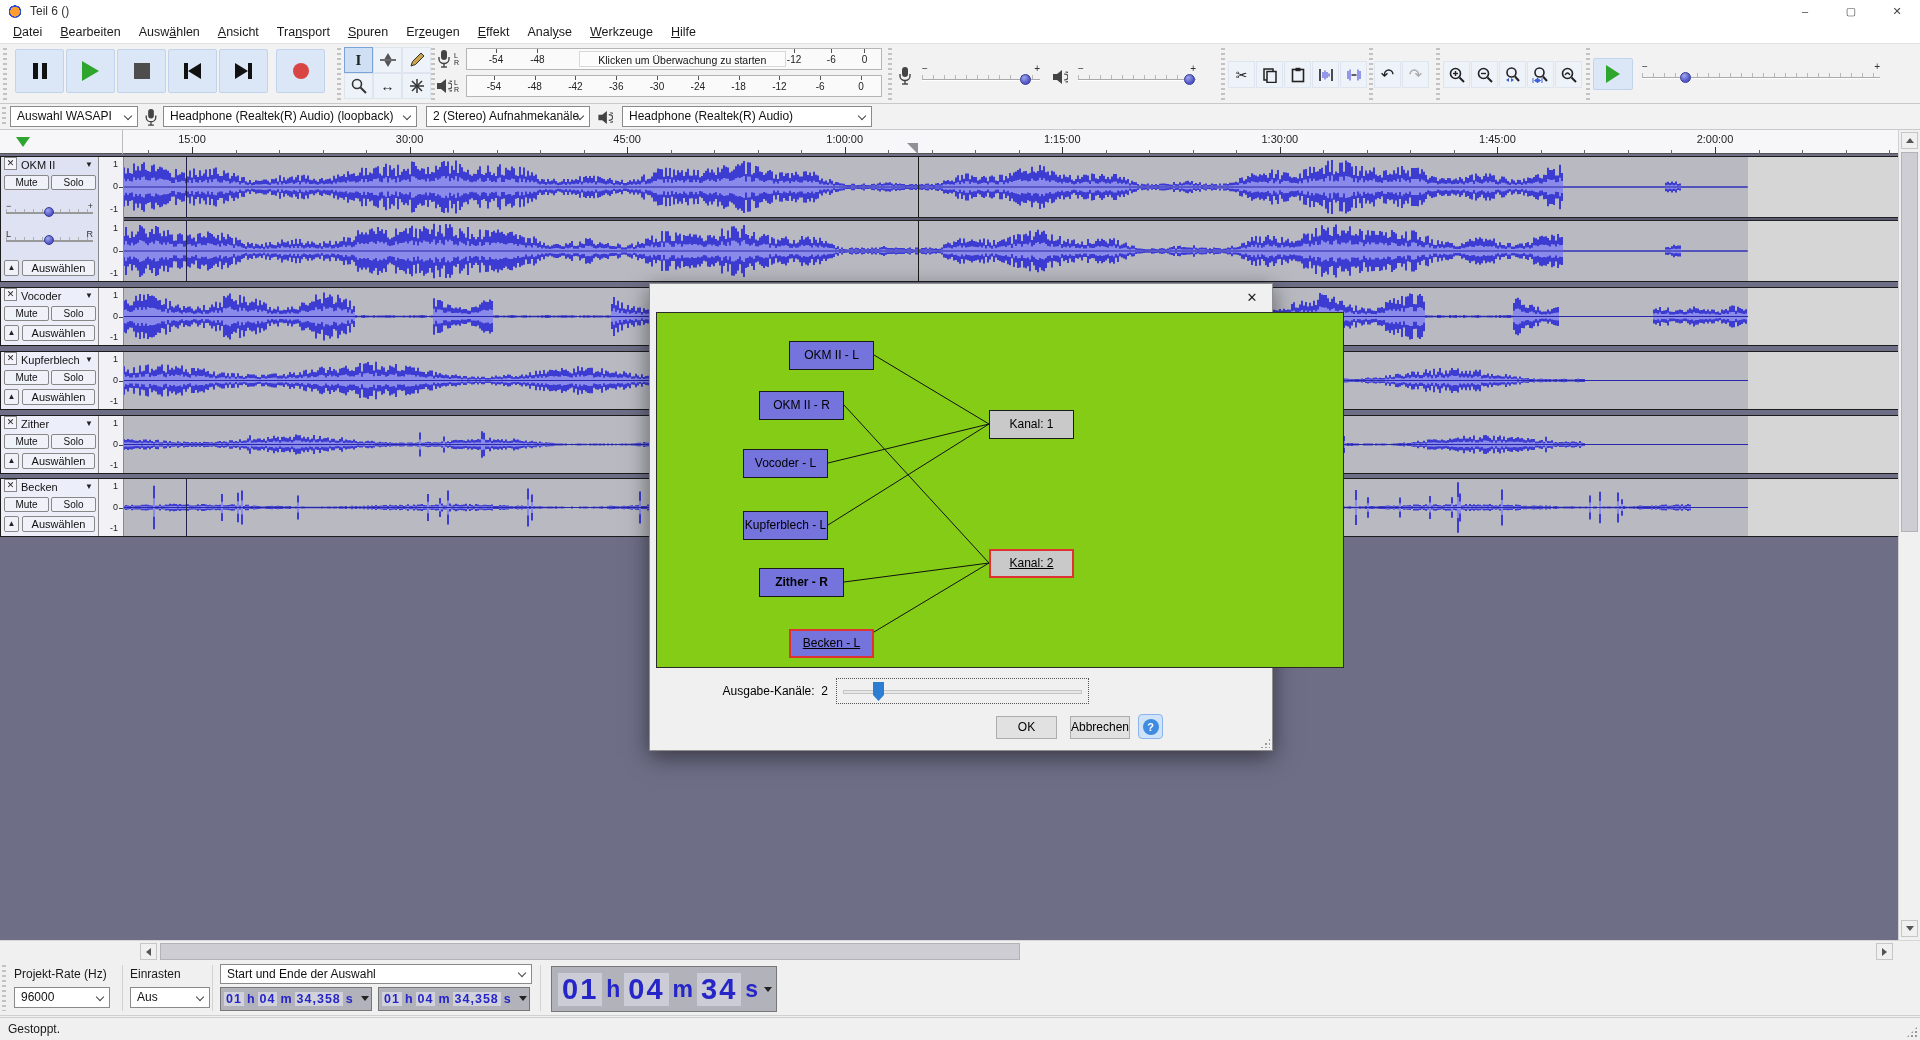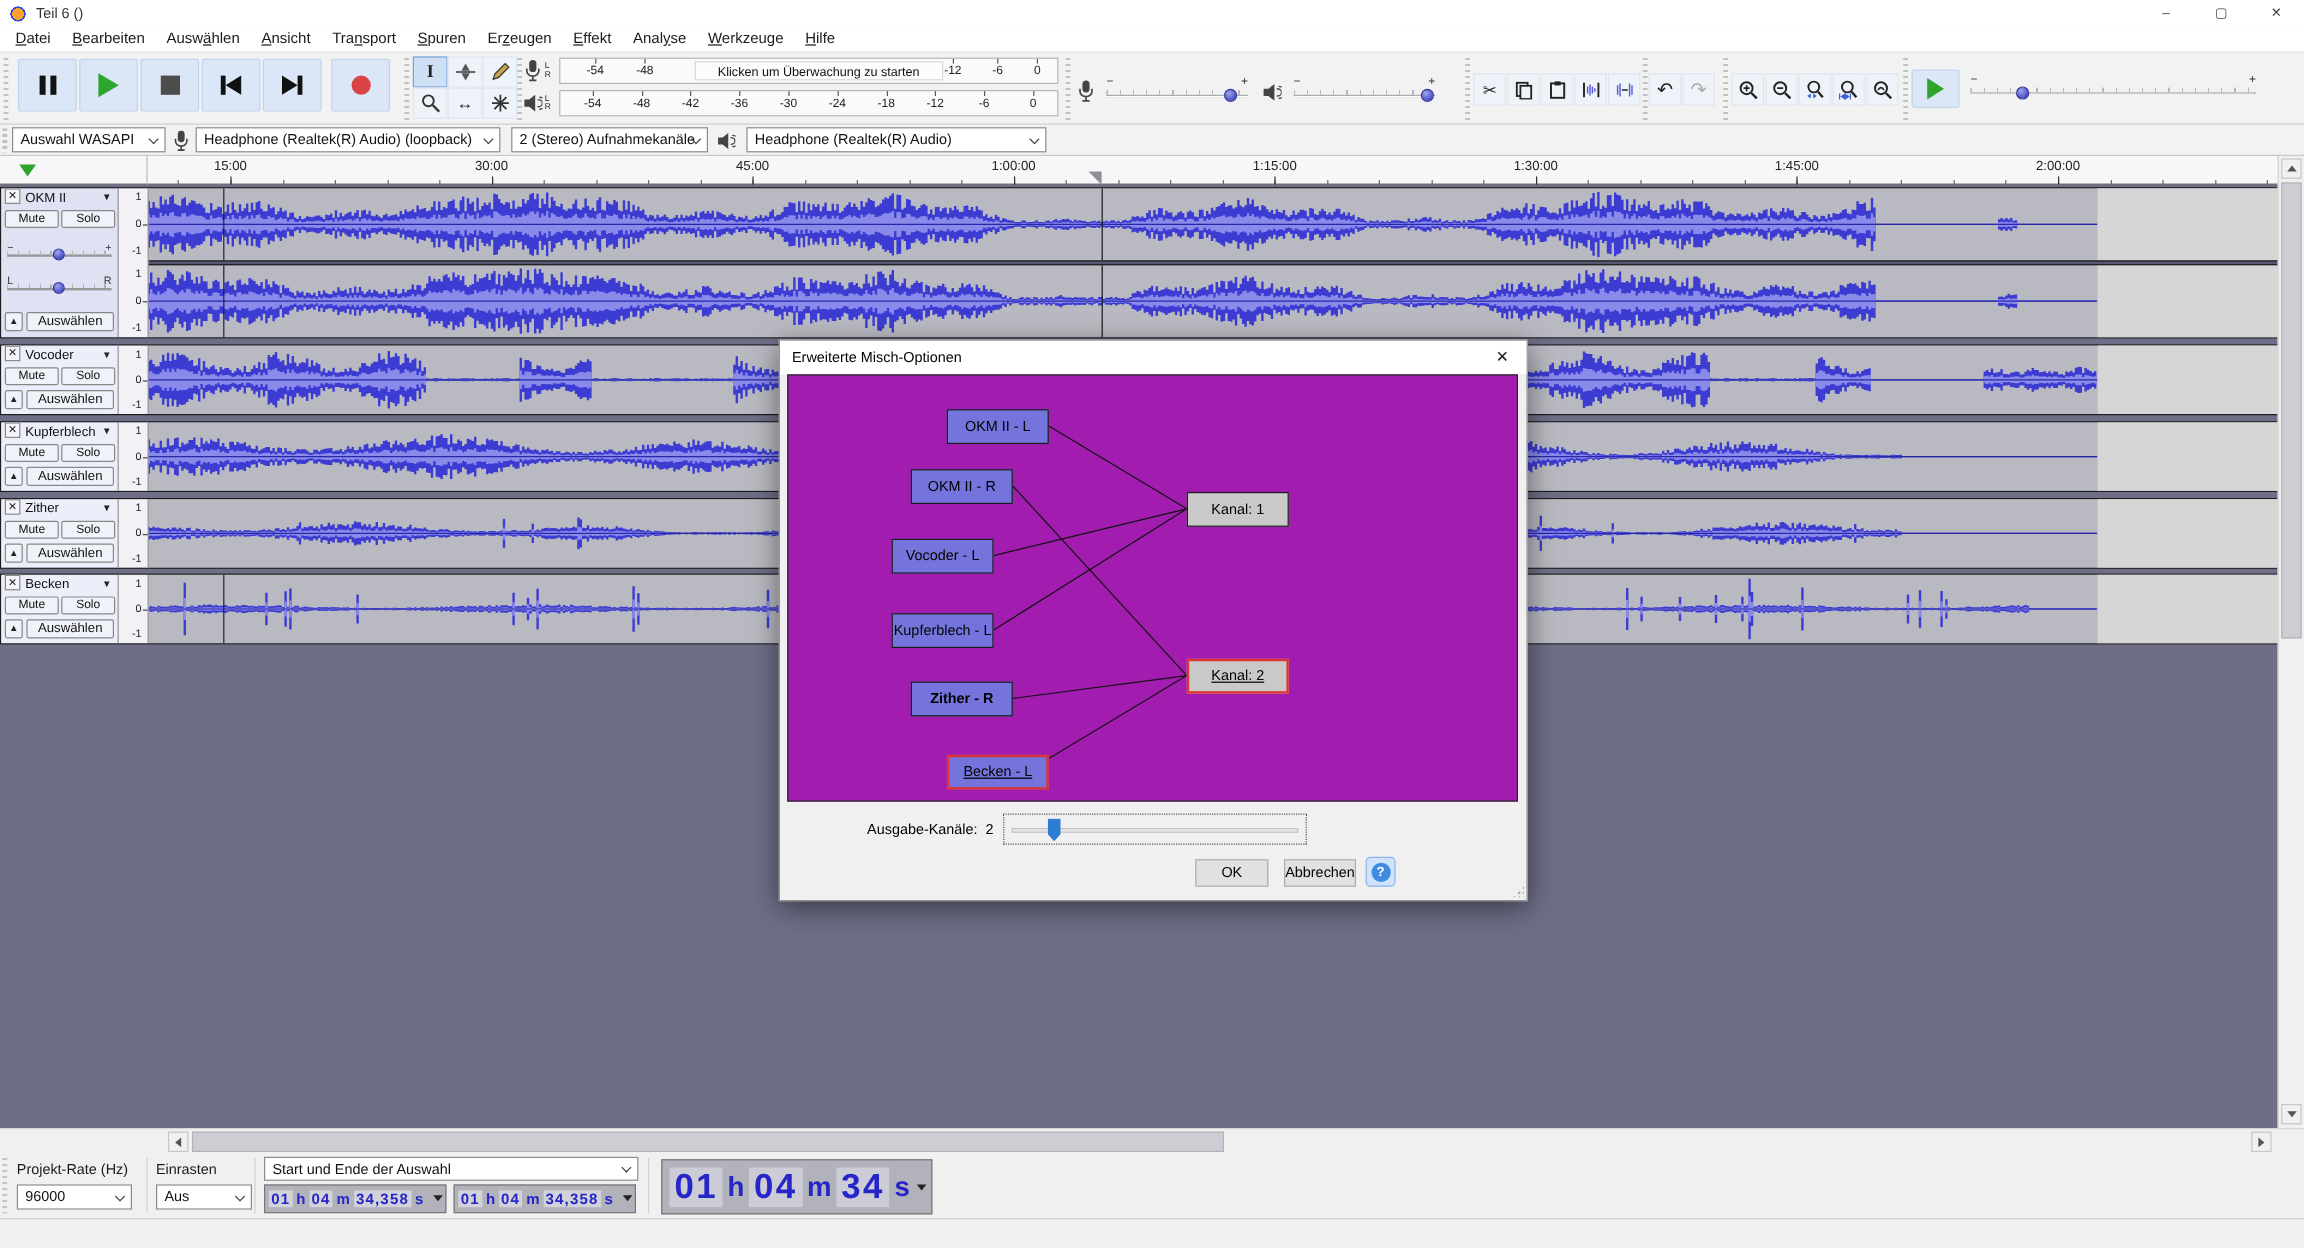--- a/index.html
+++ b/index.html
@@ -154,21 +154,21 @@
     background-image:radial-gradient(#9a9a9a 1.2px,transparent 1.3px);background-size:4px 4px;
     clip-path:polygon(100% 0,100% 100%,0 100%);}
 
   
   #dialog{position:absolute;left:649px;top:283px;width:624px;height:468px;background:#f0f0f0;
     border:1px solid #8f8f8f;box-shadow:0 6px 22px rgba(0,0,0,.5);z-index:50;}
   #dlg-title{position:absolute;left:0;top:0;right:0;height:28px;background:#fff;
     font-size:12px;color:#000;line-height:28px;padding-left:10px;}
   #dlg-close{position:absolute;right:0;top:0;width:40px;height:28px;text-align:center;
     line-height:28px;font-size:13px;color:#222;}
-  #dlg-canvas{position:absolute;left:6px;top:28px;width:609px;height:356px;background:#a21caf;
+  #dlg-canvas{position:absolute;left:6px;top:28px;width:688px;height:356px;background:#84cc16;
     border:1px solid #2a2a2a;}
   #dlg-lines{position:absolute;left:0;top:0;}
   .nbox,.cbox{position:absolute;width:85px;height:29px;border:1px solid #1a1a1a;
     font-size:12px;text-align:center;line-height:27px;color:#000;white-space:nowrap;overflow:hidden;}
   .nbox{background:var(--purple);}
   .cbox{background:var(--chgrey);}
   .hl{border:2px solid var(--hl);line-height:25px;text-decoration:underline;}
   #dlg-outlabel{position:absolute;left:0px;top:400px;width:178px;text-align:right;font-size:12px;color:#000;}
   #dslider{position:absolute;left:186px;top:394px;width:253px;height:26px;border:1px dotted #555;}
   #dslider .dtrk{position:absolute;left:6px;right:6px;top:11px;height:4px;background:#e7e7e7;
@@ -756,23 +756,26 @@
         <span class="tg">01</span>
         <span class="tu">h</span>
         <span class="tg">04</span>
         <span class="tu">m</span>
         <span class="tg">34</span>
         <span class="tu">s</span>
         <div class="tfdd"></div>
       </div>
   </div>
 
+  <div id="statusbar">
+    <span>Gestoppt.</span>
+    <div id="szgrip"></div>
+  </div>
 
   <div id="dialog">
-    <div id="dlg-title">Erweiterte Misch-Optionen</div>
     <div id="dlg-close">✕</div>
     <div id="dlg-canvas">
         <svg width="609" height="354" id="dlg-lines">
           <line x1="217" y1="42" x2="332" y2="111" stroke="#111" stroke-width="1"></line>
           <line x1="187" y1="92" x2="332" y2="250" stroke="#111" stroke-width="1"></line>
           <line x1="171" y1="150" x2="332" y2="111" stroke="#111" stroke-width="1"></line>
           <line x1="171" y1="212" x2="332" y2="111" stroke="#111" stroke-width="1"></line>
           <line x1="187" y1="269" x2="332" y2="250" stroke="#111" stroke-width="1"></line>
           <line x1="217" y1="319" x2="332" y2="250" stroke="#111" stroke-width="1"></line>
         </svg>

